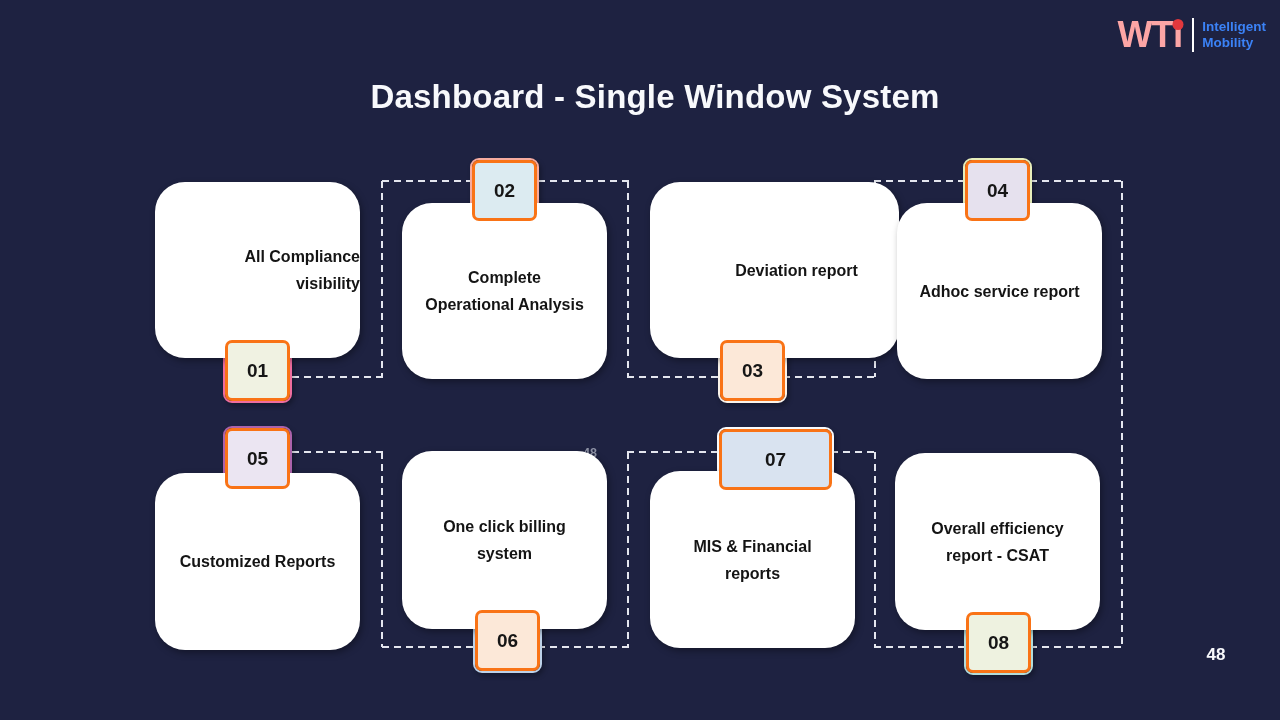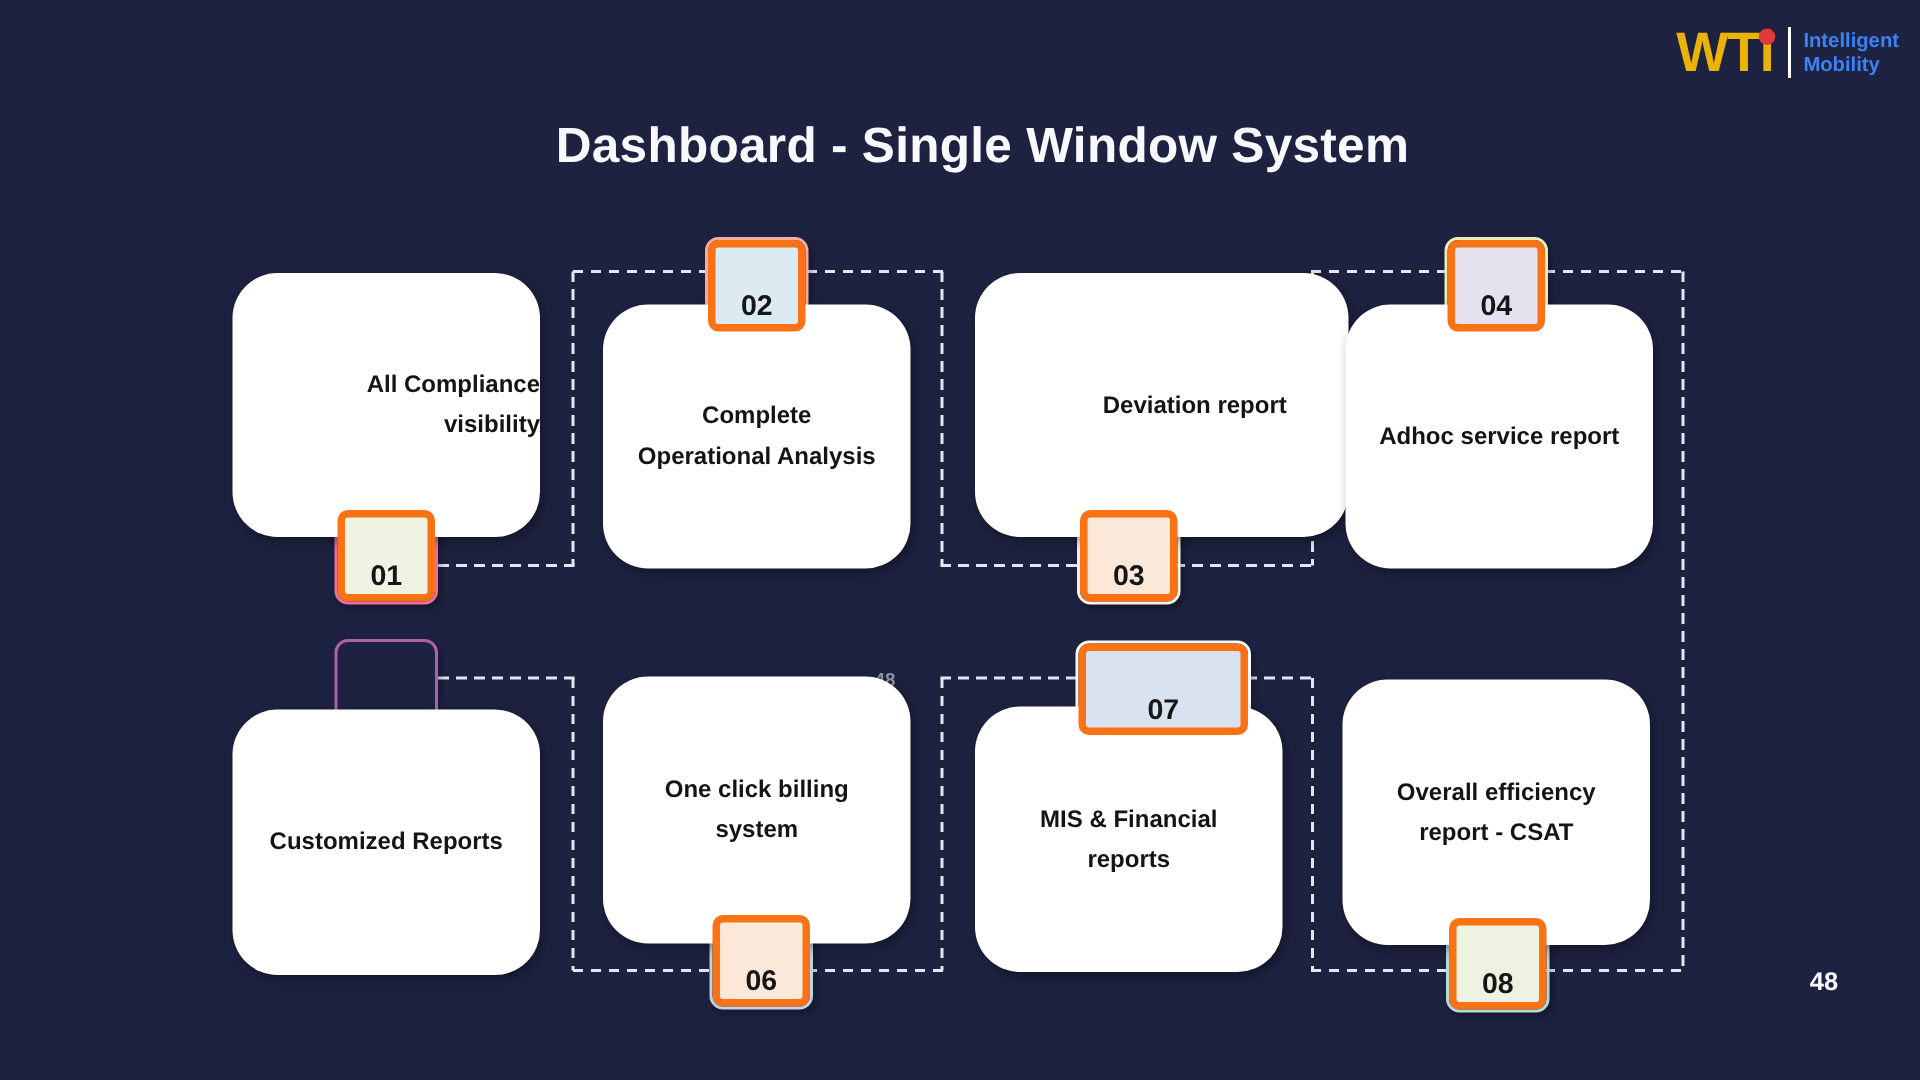--- a/index.html
+++ b/index.html
@@ -12,21 +12,21 @@
   
   .title{
     position:absolute;left:15px;top:78px;width:1280px;
     text-align:center;color:var(--title-text,#f8f9fc);
     font-size:33px;font-weight:bold;letter-spacing:0.2px;
   }
 
   
   .logo{position:absolute;right:14px;top:16px;display:flex;align-items:center;}
   .logo-wordmark{
-    color:#eab308;font-size:37px;font-weight:bold;letter-spacing:-1px;
+    color:#fca5a5;font-size:37px;font-weight:bold;letter-spacing:-1px;
     line-height:38px;display:flex;align-items:flex-start;
   }
   .i-wrap{position:relative;display:inline-block;}
   .i-dot{
     position:absolute;left:50%;top:3px;transform:translateX(-50%);
     width:11px;height:11px;border-radius:50%;
     background:var(--logo-red,#e2383d);
   }
   .logo-divider{width:2px;height:34px;background:#fff;margin:0 8px 0 10px;}
   .logo-tagline{display:flex;flex-direction:column;color:#3b82f6;
@@ -50,22 +50,22 @@
 
   
   .badge{position:absolute;width:69px;height:65px;}
   .badge-ring{
     position:absolute;inset:0;border-radius:9px;z-index:1;
     border:2px solid var(--ring,#fff);
     box-shadow:2px 3px 5px rgba(0,0,0,0.3);
   }
   .badge-core{
     position:absolute;inset:2px;border-radius:7px;z-index:3;
-    background:var(--fill,#eee);border:5px solid #f97316;
-    display:flex;align-items:flex-end;justify-content:center;
+    background:var(--fill,#eee);border:3px solid #f97316;
+    display:flex;align-items:center;justify-content:center;
     font-weight:bold;font-size:19px;color:#161616;
   }
 
   
   .page-number{
     position:absolute;left:1200px;top:645px;width:32px;text-align:center;
     color:var(--page-text,#f8f9fc);font-size:17px;font-weight:bold;z-index:4;
   }
   .ghost-number{
     position:absolute;left:583px;top:446px;z-index:1;
@@ -159,20 +159,23 @@
       </div>
   </div>
   <div class="badge" style="left: 963px; top: 158px; --fill: #e6e1ee; --ring: #e7eebb;">
     <div class="badge-ring"></div>
     <div class="badge-core">
         <span>04</span>
       </div>
   </div>
   <div class="badge" style="left: 223px; top: 426px; --fill: #ebe5f2; --ring: #ab62ab;">
     <div class="badge-ring"></div>
+    <div class="badge-core">
+        <span>05</span>
+      </div>
   </div>
   <div class="badge" style="left: 473px; top: 608px; --fill: #fce8d8; --ring: #bdd1e8;">
     <div class="badge-ring"></div>
     <div class="badge-core">
         <span>06</span>
       </div>
   </div>
   <div class="badge" style="left: 717px; top: 427px; padding-left: 48px; --fill: #d9e3f0; --ring: #f8fafc;">
     <div class="badge-ring"></div>
     <div class="badge-core">

